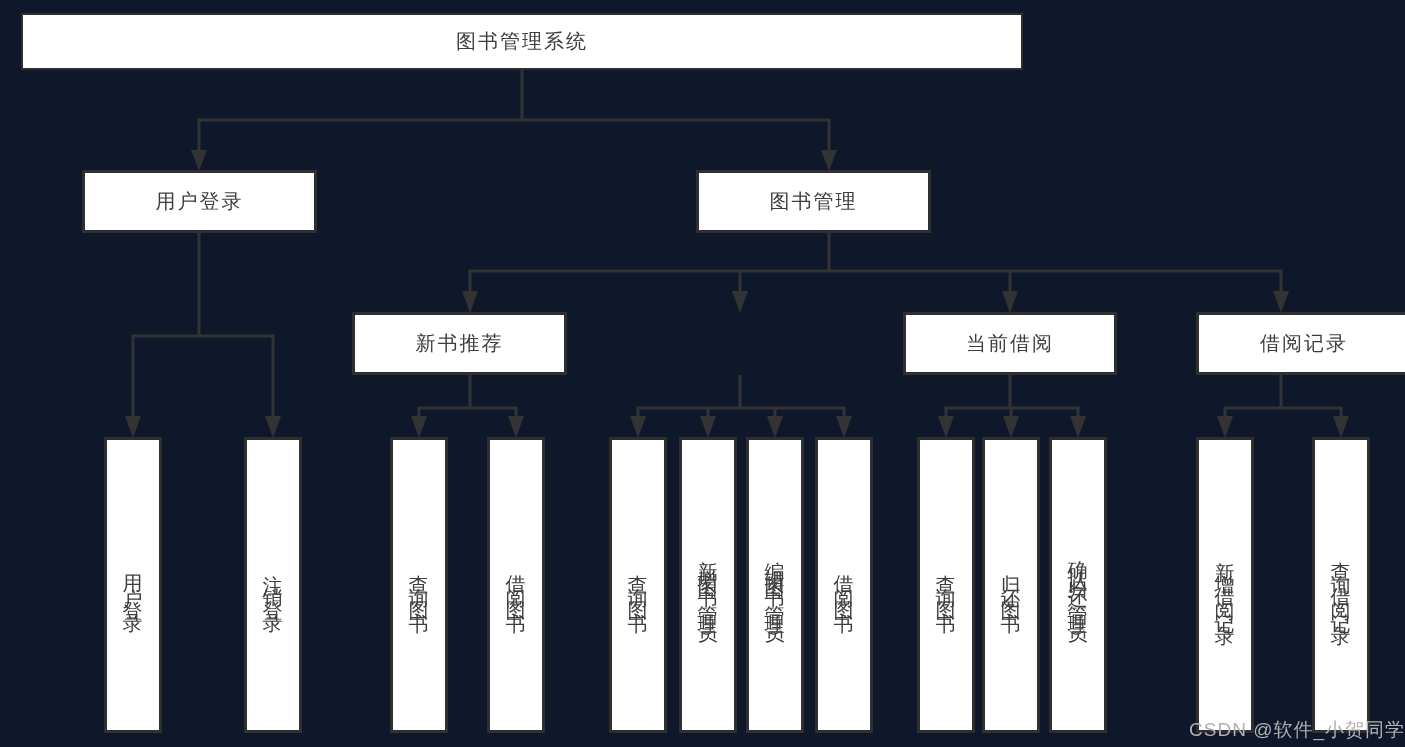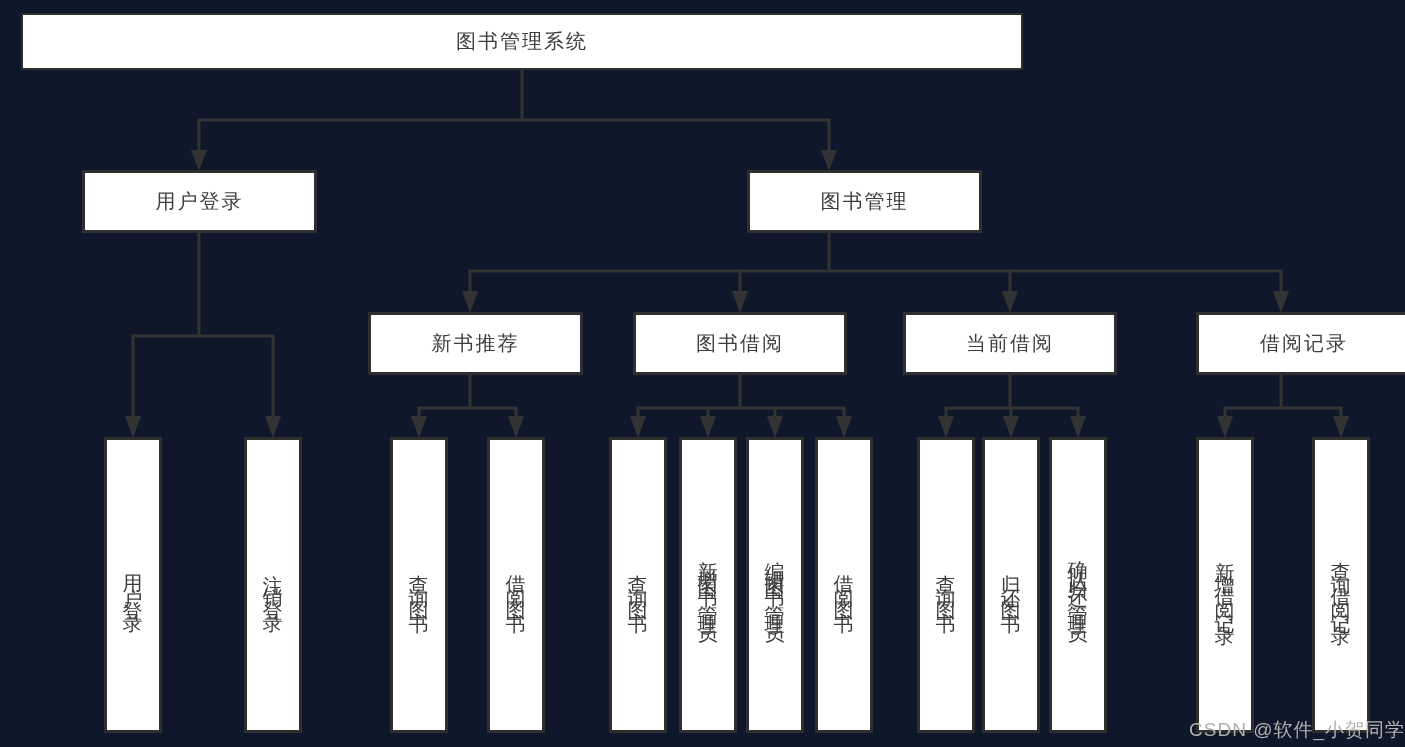--- a/index.html
+++ b/index.html
@@ -124,29 +124,26 @@
     </g>
   </svg>
 
   <div class="box root" style="left:21px; top:13px; width:1002px; height:57px;">
     <span class="hlabel">图书管理系统</span>
   </div>
 
   <div class="box" style="left:82px; top:170px; width:235px; height:63px;">
     <span class="hlabel">用户登录</span>
   </div>
-  <div class="box" style="left:747px; top:170px; width:235px; height:63px;">
+  <div class="box" style="left:696px; top:170px; width:235px; height:63px;">
     <span class="hlabel">图书管理</span>
   </div>
 
-  <div class="box" style="left:368px; top:312px; width:215px; height:63px;">
+  <div class="box" style="left:352px; top:312px; width:215px; height:63px;">
     <span class="hlabel">新书推荐</span>
-  </div>
-  <div class="box" style="left:633px; top:312px; width:214px; height:63px;">
-    <span class="hlabel">图书借阅</span>
   </div>
   <div class="box" style="left:903px; top:312px; width:214px; height:63px;font-family:Liberation Mono, monospace;">
     <span class="hlabel">当前借阅</span>
   </div>
   <div class="box" style="left:1173px; top:312px; width:216px; height:63px;margin-left:23px;">
     <span class="hlabel">借阅记录</span>
   </div>
 
   <div class="box" style="left:104px; top:437px; width:58px; height:296px;">
     <span class="vlabel" style="letter-spacing: 13px;">用户登录</span>

